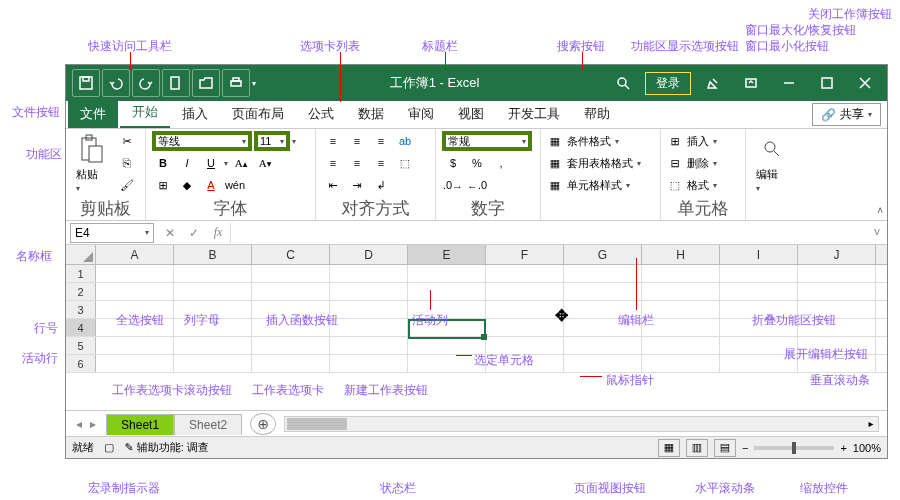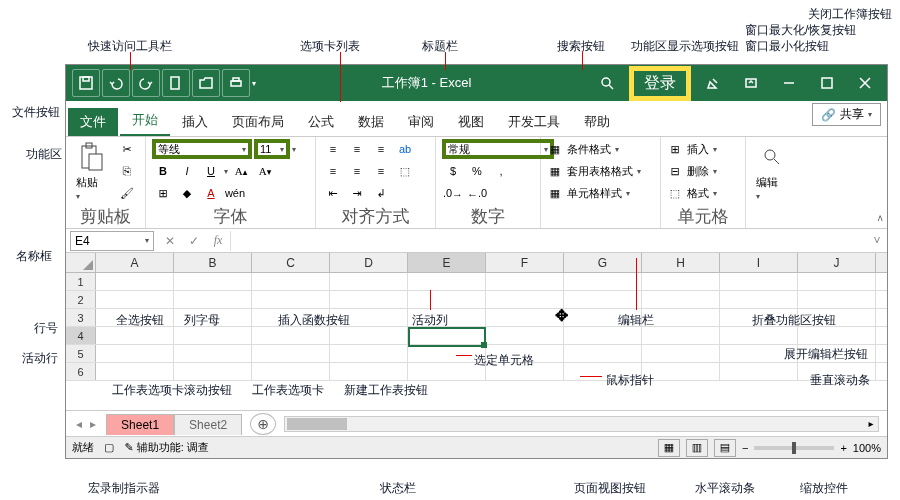--- a/index.html
+++ b/index.html
@@ -1,29 +1,29 @@
 <!DOCTYPE html>
 <html><head>
 <meta charset="utf-8">
 <style>
 *{box-sizing:border-box;margin:0;padding:0;font-family:"Microsoft YaHei","Segoe UI",sans-serif}
 body{width:900px;height:500px;position:relative;background:#fff;overflow:hidden}
-.ann{position:absolute;color:#0f172a;font-size:12px;white-space:nowrap;pointer-events:none;z-index:100}
+.ann{position:absolute;color:#8b5cf6;font-size:12px;white-space:nowrap;pointer-events:none;z-index:100}
 .ann-line{position:absolute;background:#e20000;pointer-events:none;z-index:99}
 .app{position:absolute;left:65px;top:64px;width:823px;height:395px;border:1px solid #888;display:flex;flex-direction:column;background:#fff}
 .titlebar{height:36px;background:#217346;display:flex;align-items:center;color:#fff;font-size:13px}
 .qat{display:flex;align-items:center;gap:2px;padding:0 6px}
 .qat-btn{width:28px;height:28px;display:flex;align-items:center;justify-content:center;border:1px solid rgba(255,255,255,.4);border-radius:2px}
 .qat-btn svg{stroke:#fff;fill:none;stroke-width:1.5}
 .title-center{flex:1;text-align:center;font-size:13px}
 .title-right{display:flex;align-items:center;gap:6px;padding-right:6px}
 .tr-btn{width:32px;height:28px;display:flex;align-items:center;justify-content:center}
 .tr-btn svg{stroke:#fff;fill:none;stroke-width:1.5}
-.login-btn{border:5px solid #fde047;padding:2px 10px;font-size:16px}
-.tabs{height:36px;display:flex;align-items:flex-end;border-bottom:1px solid #ccc;position:relative;padding-left:2px}
+.login-btn{border:1px solid #fde047;padding:2px 10px;font-size:12px}
+.tabs{height:28px;display:flex;align-items:flex-end;border-bottom:1px solid #ccc;position:relative;padding-left:2px}
 .tab{padding:5px 12px;font-size:13px;color:#222;cursor:pointer}
 .tab.file{background:#217346;color:#fff;margin-right:2px}
 .tab.active{border-bottom:2px solid #217346;color:#217346;font-weight:500}
 .share{position:absolute;right:6px;top:2px;border:1px solid #999;padding:2px 8px;font-size:12px;display:flex;align-items:center;gap:4px}
 .ribbon{height:92px;display:flex;border-bottom:1px solid #ccc;position:relative}
 .rgroup{border-right:1px solid #ddd;display:flex;flex-direction:column;padding:2px 6px}
 .rgroup-body{flex:1;display:flex;gap:4px;align-items:flex-start}
 .rgroup-label{text-align:center;font-size:17px;color:#555;padding:2px 0}
 .big-btn{display:flex;flex-direction:column;align-items:flex-start;gap:2px;padding:2px 4px;font-size:11px}
 .big-btn .ico{width:32px;height:32px;display:flex;align-items:center;justify-content:center}
@@ -47,21 +47,21 @@
 .colhdr{width:78px;border-right:1px solid #bbb;text-align:center;font-size:12px;line-height:20px;color:#333}
 .colhdr.active{background:#d4d4d4}
 .gridrow{height:18px;display:flex;border-bottom:1px solid #ddd}
 .rowhdr{width:30px;border-right:1px solid #bbb;background:#eee;text-align:center;font-size:11px;line-height:18px;color:#333}
 .rowhdr.active{background:#d4d4d4}
 .cell{width:78px;border-right:1px solid #ddd}
 .cell.sel{border:2px solid #217346;position:relative;padding:0}
 .cell.sel::after{content:"";position:absolute;right:-3px;bottom:-3px;width:6px;height:6px;background:#217346}
 .sheetbar{height:26px;display:flex;align-items:center;border-top:1px solid #ccc;font-size:12px}
 .sbnav{display:flex;gap:8px;padding:0 10px;color:#888}
-.stab{padding:3px 14px;border:1px solid #bbb;border-bottom:none;background:#fca5a5;margin-top:2px}
+.stab{padding:3px 14px;border:1px solid #bbb;border-bottom:none;background:#84cc16;margin-top:2px}
 .stab.inactive{background:#eee;color:#666}
 .newsheet{width:26px;height:22px;display:flex;align-items:center;justify-content:center;border:1px solid #bbb;border-radius:50%;margin-left:8px;font-size:14px;color:#555}
 .hscroll{flex:1;margin:0 8px;height:16px;background:#f0f0f0;border:1px solid #ccc;position:relative}
 .hscroll .thumb{position:absolute;left:2px;top:1px;width:60px;bottom:1px;background:#c0c0c0}
 .hscroll .arr{position:absolute;top:0;width:14px;text-align:center;font-size:10px;line-height:14px}
 .statusbar{height:22px;background:#eee;border-top:1px solid #ccc;display:flex;align-items:center;font-size:11px;padding:0 6px;gap:10px}
 .sb-left{display:flex;gap:10px;align-items:center}
 .sb-right{margin-left:auto;display:flex;align-items:center;gap:6px}
 .viewbtn{width:22px;height:18px;border:1px solid #aaa;display:flex;align-items:center;justify-content:center}
 .zoom-slider{width:80px;height:4px;background:#ccc;position:relative}
@@ -81,21 +81,21 @@
 <div class="ann" style="left:745px;top:22px">窗口最大化/恢复按钮</div>
 <div class="ann" style="left:745px;top:38px">窗口最小化按钮</div>
 <div class="ann" style="left:808px;top:6px">关闭工作簿按钮</div>
 <div class="ann" style="left:12px;top:104px">文件按钮</div>
 <div class="ann" style="left:26px;top:146px">功能区</div>
 <div class="ann" style="left:16px;top:248px">名称框</div>
 <div class="ann" style="left:34px;top:320px">行号</div>
 <div class="ann" style="left:22px;top:350px">活动行</div>
 <div class="ann" style="left:116px;top:312px">全选按钮</div>
 <div class="ann" style="left:184px;top:312px">列字母</div>
-<div class="ann" style="left:278px;top:312px">插入函数按钮</div>
+<div class="ann" style="left:266px;top:312px">插入函数按钮</div>
 <div class="ann" style="left:412px;top:312px">活动列</div>
 <div class="ann" style="left:474px;top:352px">选定单元格</div>
 <div class="ann" style="left:606px;top:372px">鼠标指针</div>
 <div class="ann" style="left:618px;top:312px">编辑栏</div>
 <div class="ann" style="left:752px;top:312px">折叠功能区按钮</div>
 <div class="ann" style="left:784px;top:346px">展开编辑栏按钮</div>
 <div class="ann" style="left:810px;top:372px">垂直滚动条</div>
 <div class="ann" style="left:112px;top:382px">工作表选项卡滚动按钮</div>
 <div class="ann" style="left:252px;top:382px">工作表选项卡</div>
 <div class="ann" style="left:344px;top:382px">新建工作表按钮</div>
@@ -295,21 +295,21 @@
           <div class="mini">↲</div>
         </div>
       </div>
         </div>
       <div class="rgroup-label">对齐方式</div>
     </div>
 
     <div class="rgroup" style="width:105px">
       <div class="rgroup-body">
           <div class="col" style="width:100%">
-        <div class="sel" style="width:112px">
+        <div class="sel" style="width:90px">
               <span>常规</span>
               <span class="caret">▾</span>
             </div>
         <div class="row">
           <div class="mini">$</div>
           <div class="mini">%</div>
           <div class="mini">,</div>
         </div>
         <div class="row">
           <div class="mini">.0→</div>

